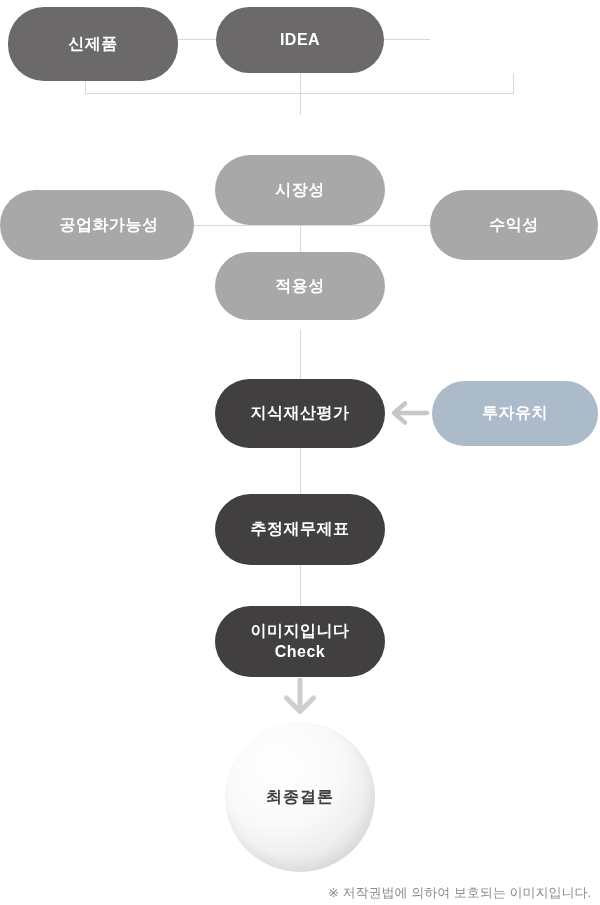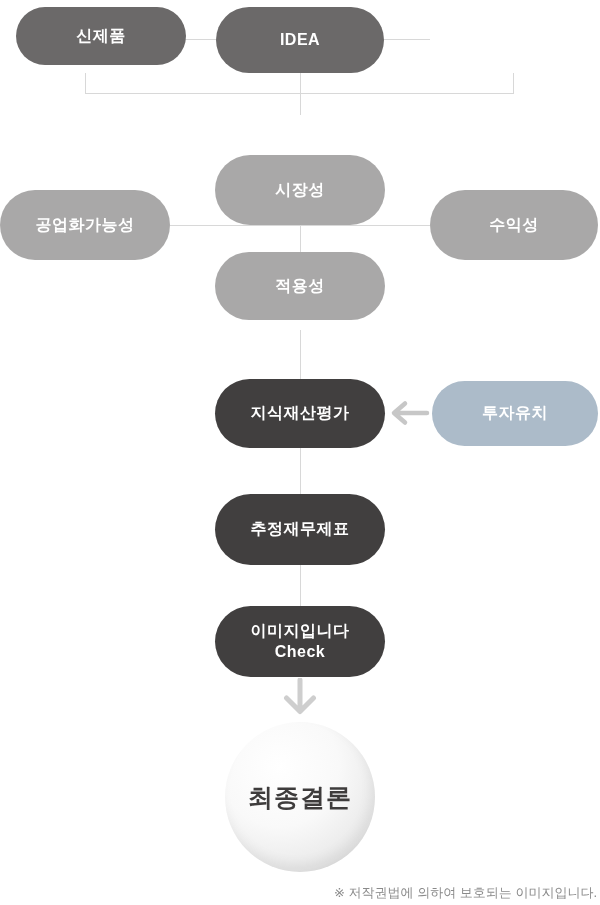--- a/index.html
+++ b/index.html
@@ -26,25 +26,25 @@
     font-weight: bold;
     letter-spacing: 0.5px;
     text-align: center;
     line-height: 1.3;
   }
   .pill-topdark   { background: #6b6969; }
   .pill-gray      { background: #a9a8a8; }
   .pill-charcoal  { background: #413f3f; }
   .pill-blue      { background: #acbbc9; }
 
-  .n-new-product      { left: 16px;   top: 7px;   width: 170px; height: 58px; }
+  .n-new-product      { left: 8px;   top: 7px;   width: 170px; height: 74px; }
   .n-idea             { left: 216px; top: 7px;   width: 168px; height: 66px; }
   .n-new-business     { left: 430px; top: 7px;   width: 168px; height: 66px; }
   .n-marketability    { left: 215px; top: 115px; width: 170px; height: 70px; margin-top: 40px; }
-  .n-industrial       { left: 0px;   top: 190px; width: 170px; height: 70px; }
+  .n-industrial       { left: 0px;   top: 190px; width: 170px; height: 70px; padding-left: 24px; }
   .n-profitability    { left: 430px; top: 190px; width: 168px; height: 70px; }
   .n-applicability    { left: 215px; top: 252px; width: 170px; height: 68px; }
   .n-ip-valuation     { left: 215px; top: 379px; width: 170px; height: 69px; }
   .n-investment       { left: 432px; top: 381px; width: 166px; height: 65px; }
   .n-financials       { left: 215px; top: 494px; width: 170px; height: 71px; }
   .n-business-risk    { left: 215px; top: 606px; width: 170px; height: 71px; }
 
   .line {
     position: absolute;
     background: #d8d8d8;
@@ -60,28 +60,28 @@
     top: 722px;
     width: 150px;
     height: 150px;
     border-radius: 50%;
     background: radial-gradient(circle at 36% 30%, #ffffff 0%, #f9f9f9 42%, #e9e9e9 75%, #cccccc 100%);
     box-shadow: inset -4px -8px 12px rgba(0,0,0,0.06);
     display: flex;
     align-items: center;
     justify-content: center;
     color: #3e3c3c;
-    font-size: 25px;
+    font-size: 16px;
     font-weight: bold;
     letter-spacing: 1px;
   }
 
   .footer-note {
     position: absolute;
-    right: 3px;
+    right: 9px;
     top: 884px;
     font-size: 13px;
     color: #8a8a8a;
     letter-spacing: 0px;
   }
 </style>
 </head>
 <body>
 
 <div id="canvas">

